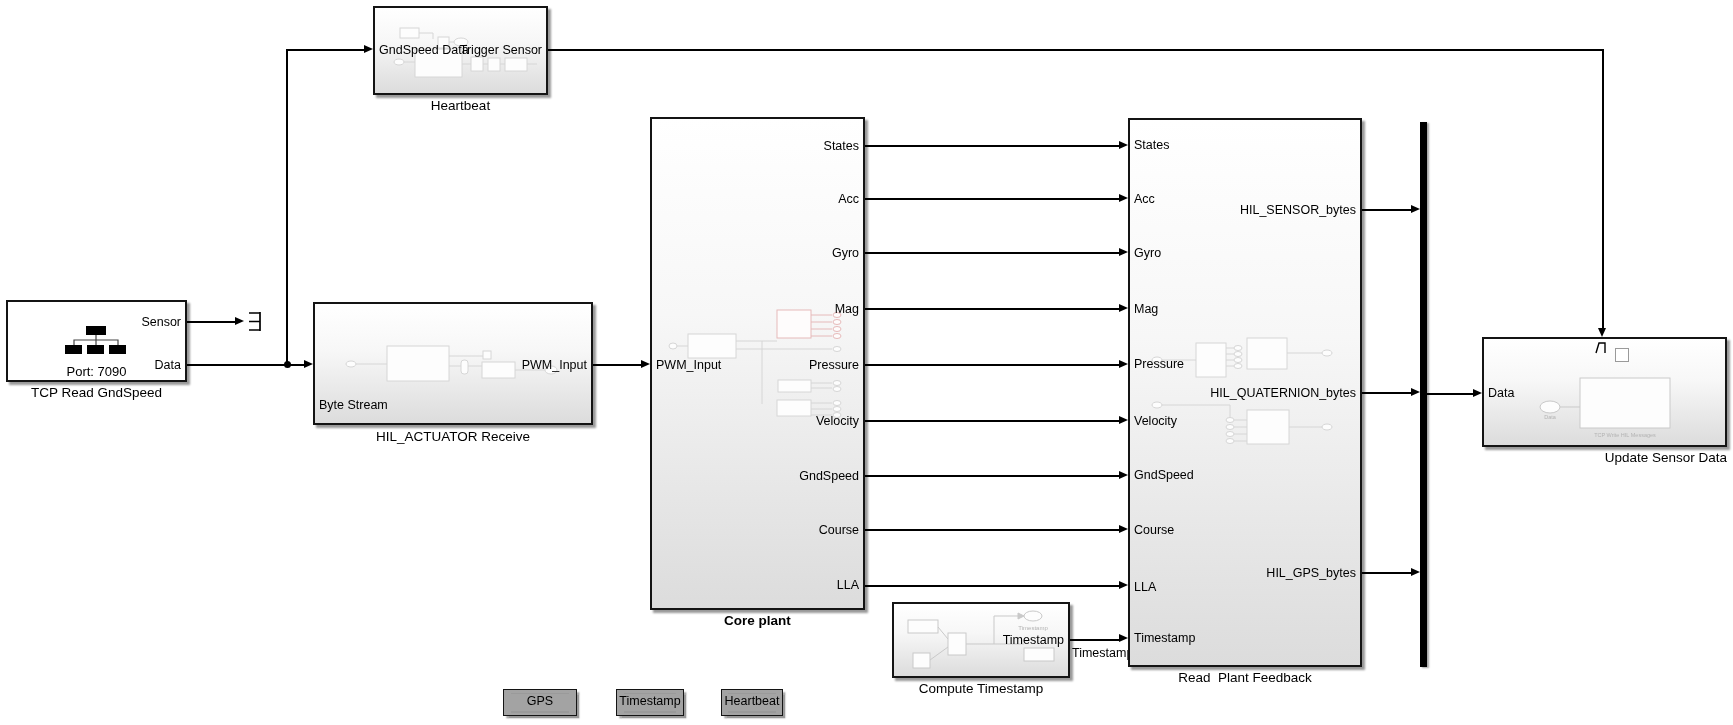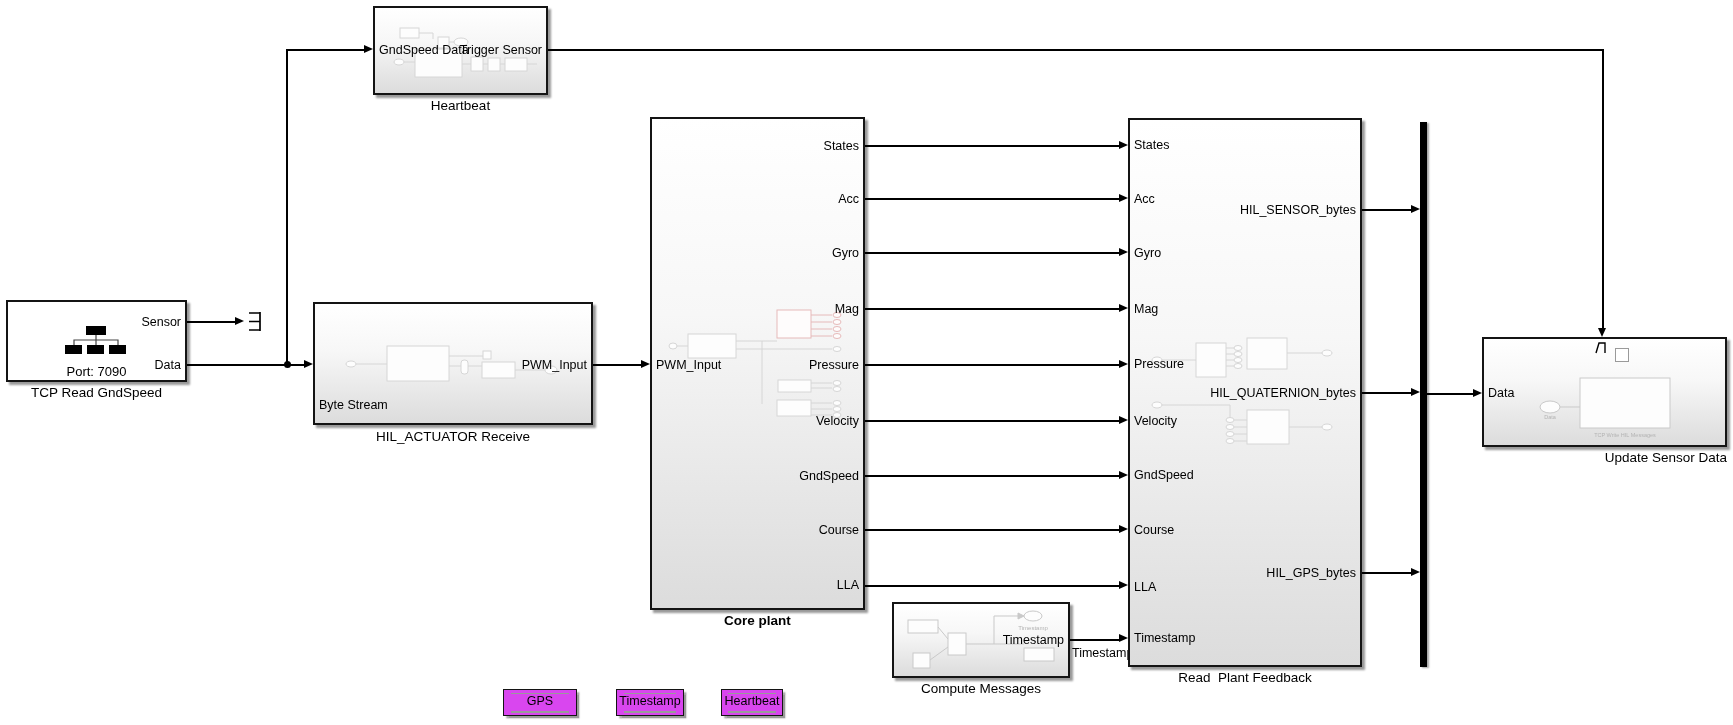--- a/index.html
+++ b/index.html
@@ -13,21 +13,21 @@
   .pin.l{left:4px;}
   .pin.r{right:4px;text-align:right;}
   .bname{position:absolute;font-size:13.5px;color:#000;text-align:center;white-space:pre;}
   .wh{position:absolute;height:1.6px;background:#000;}
   .wv{position:absolute;width:1.6px;background:#000;}
   .ar{position:absolute;width:0;height:0;border-top:4.5px solid transparent;
       border-bottom:4.5px solid transparent;border-left:9px solid #000;}
   .ad{position:absolute;width:0;height:0;border-left:4.5px solid transparent;
       border-right:4.5px solid transparent;border-top:9px solid #000;}
   .dot{position:absolute;width:7px;height:7px;border-radius:50%;background:#000;}
-  .ds{position:absolute;box-sizing:border-box;border:1.8px solid #141414;background:#d946ef;
+  .ds{position:absolute;box-sizing:border-box;border:1.8px solid #141414;background:#a3a3a3;
       box-shadow:2.5px 2.5px 1.5px rgba(0,0,0,0.40);font-size:12.5px;text-align:center;}
   .ds .lbl{position:absolute;left:0;right:0;top:4px;}
   .ds .bar{position:absolute;left:10%;width:80%;height:1.5px;background:#9a9a9a;}
   .ghostsvg{position:absolute;left:0;top:0;pointer-events:none;}
   .wlabel{position:absolute;font-size:12.5px;color:#000;white-space:nowrap;}
   .trigbox{position:absolute;box-sizing:border-box;border:1.5px solid #9a9a9a;background:#fff;}
 </style>
 </head>
 <body>
 
@@ -204,21 +204,21 @@
         <rect x="54" y="29" width="18" height="22"></rect>
         <path d="M72 40 H130 M100 40 V12 M100 12 H124" fill="none"></path>
         <path d="M124 9 L130 12 L124 15 Z" fill="#c9c9c9"></path>
         <ellipse cx="139" cy="12" rx="9" ry="5"></ellipse>
         <rect x="130" y="44" width="30" height="13"></rect>
       </g>
       <text x="139" y="26" text-anchor="middle" font-size="6" fill="#b3b3b3">Timestamp</text>
     </svg>
     <div class="pin r" style="top:29px;">Timestamp</div>
   </div>
-  <div class="bname" style="left:892px;top:681px;width:178px;">Compute Messages</div>
+  <div class="bname" style="left:892px;top:681px;width:178px;">Compute Timestamp</div>
 
   <div class="block subsys" style="left:1128px;top:118px;width:234px;height:549px;">
     <svg class="ghostsvg" width="230" height="545">
       <g stroke="#d6d6d6" stroke-width="1" fill="#fdfdfd">
         <ellipse cx="27" cy="240" rx="5" ry="3"></ellipse>
         <path d="M32 240 H66" fill="none"></path>
         <rect x="66" y="223" width="30" height="34"></rect>
         <path d="M96 228 H104 M96 234 H104 M96 240 H104 M96 246 H104" fill="none"></path>
         <ellipse cx="108" cy="228" rx="4" ry="2.5"></ellipse>
         <ellipse cx="108" cy="234" rx="4" ry="2.5"></ellipse>

